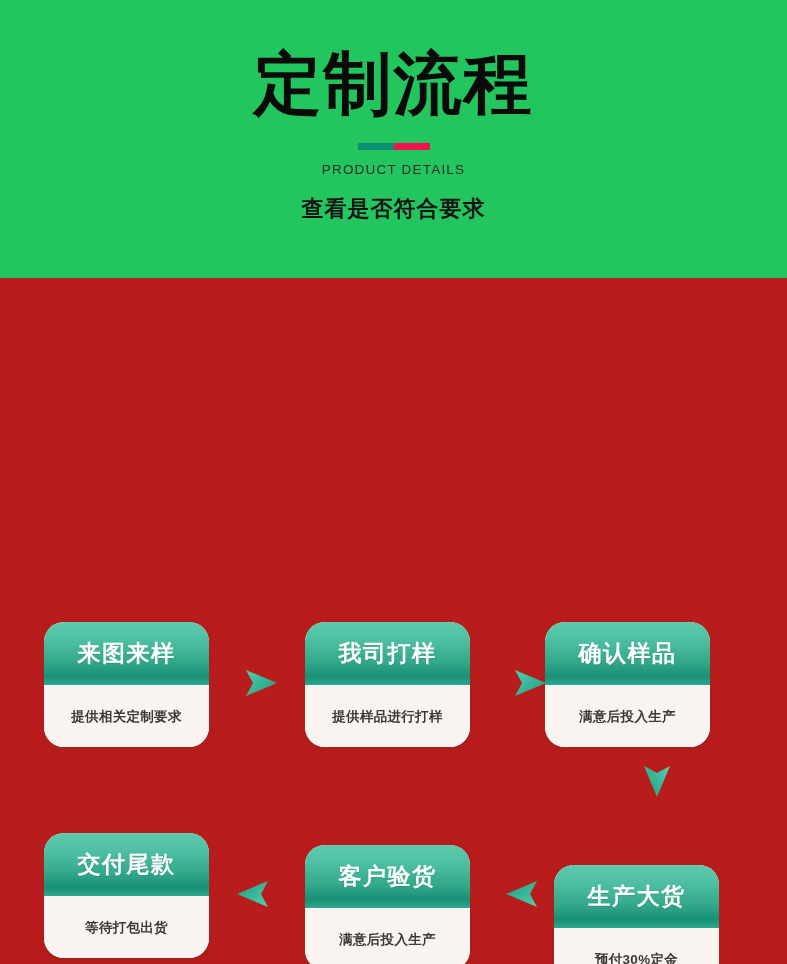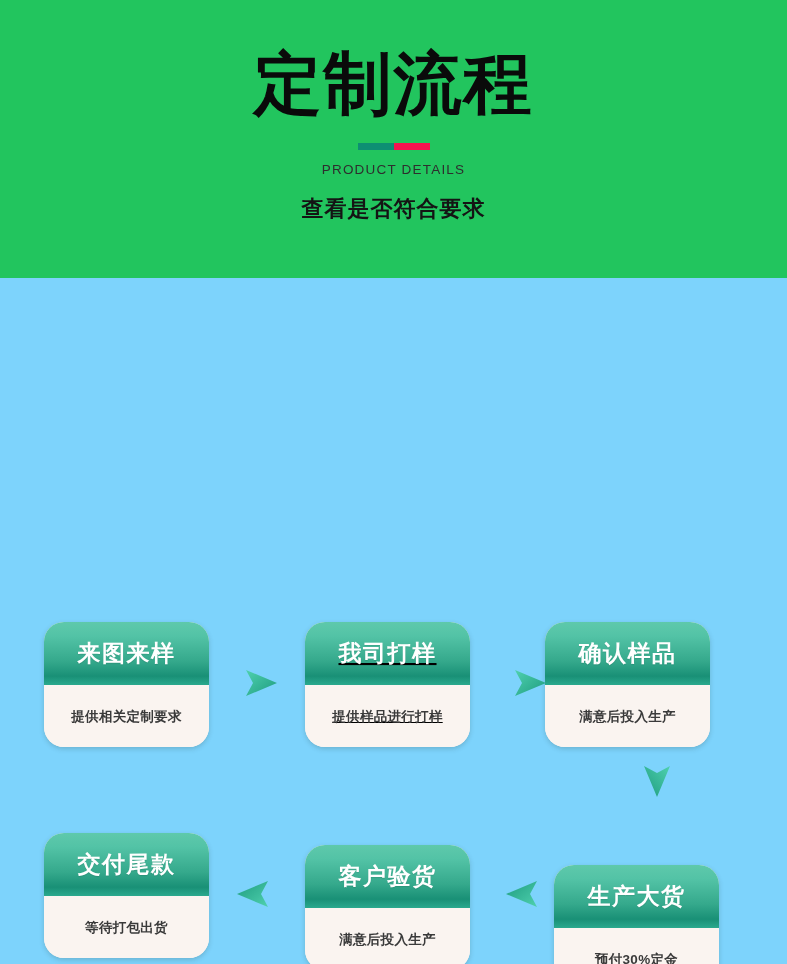--- a/index.html
+++ b/index.html
@@ -65,21 +65,21 @@
     letter-spacing: 1px;
   }
 
   
   .flow {
     position: absolute;
     left: 0;
     top: 278px;
     width: 787px;
     height: 686px;
-    background: #7dd3fc;
+    background: #b91c1c;
   }
 
   
   .card {
     position: absolute;
     width: 165px;
     height: 125px;
     border-radius: 20px;
     overflow: hidden;
     background: #faf4f0;
@@ -113,21 +113,21 @@
   }
   .card-body span {
     color: #3a3a3a;
     font-size: 13.5px;
     font-weight: bold;
     letter-spacing: 0.3px;
   }
 
   
   .c1 { left: 44px;  top: 344px; }
-  .c2 { left: 305px; top: 344px; text-decoration: underline; }
+  .c2 { left: 305px; top: 344px; }
   .c3 { left: 545px; top: 344px; }
   .c4 { left: 44px;  top: 555px; text-align: center; }
   .c5 { left: 305px; top: 555px; margin-top: 12px; }
   .c6 { left: 554px; top: 555px; margin-top: 32px; }
 
   
   .arrow {
     position: absolute;
     width: 36px;
     height: 30px;

